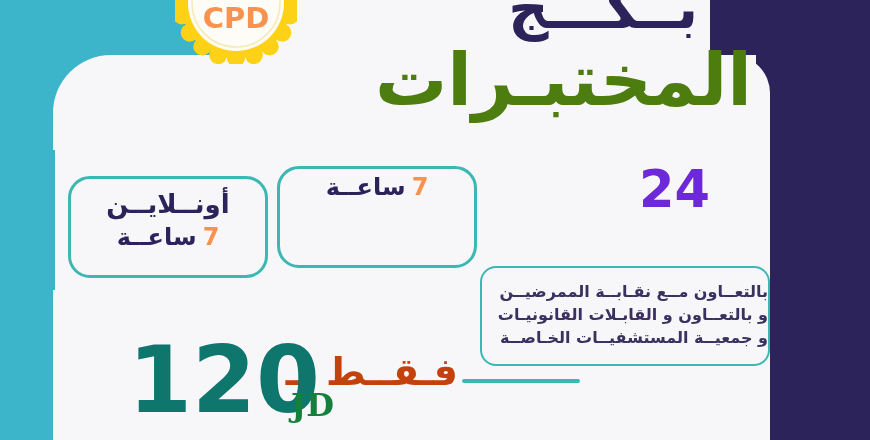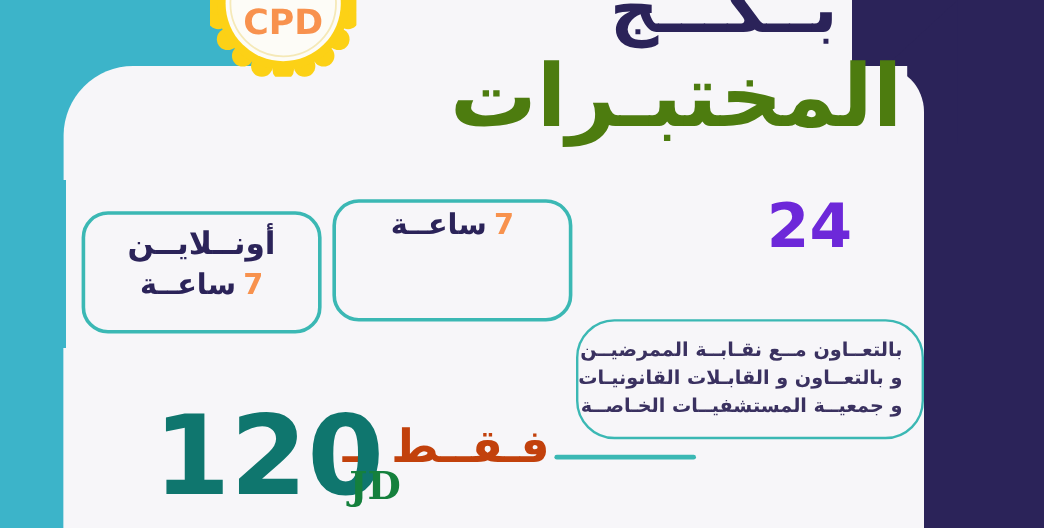--- a/index.html
+++ b/index.html
@@ -231,23 +231,23 @@
   }
 
   
   .collab {
     position: absolute;
     right: 100px;
     top: 266px;
     width: 290px;
     min-height: 100px;
     border: 2px solid #3bb8b4;
-    border-radius: 32px;
+    border-radius: 16px;
     box-sizing: border-box;
-    padding: 12px 16px 10px 16px;
+    padding: 12px 0 10px 16px;
     direction: rtl;
     text-align: right;
   }
   .collab-line {
     font-size: 16px;
     font-weight: 600;
     color: #3a3160;
     line-height: 1.45;
     white-space: nowrap;
   }

